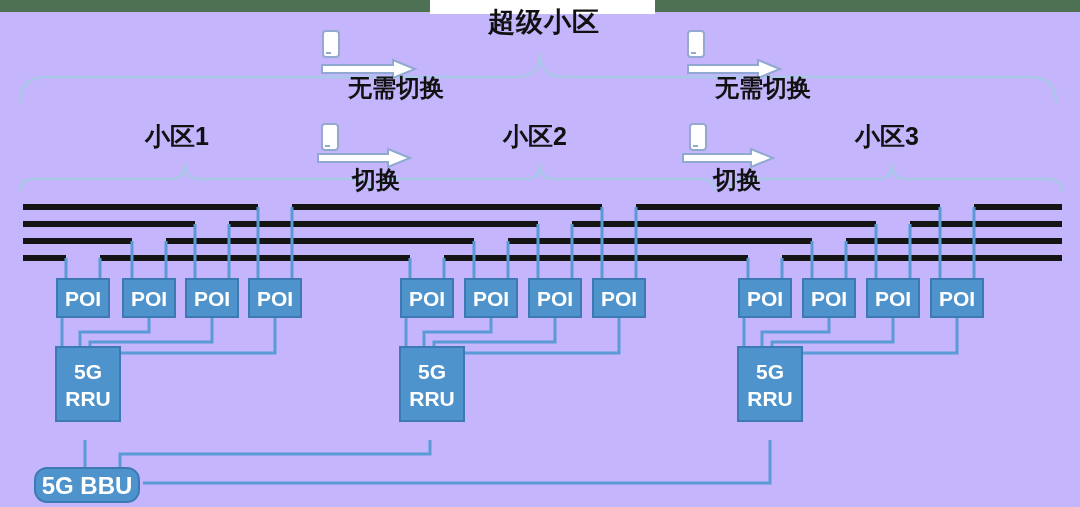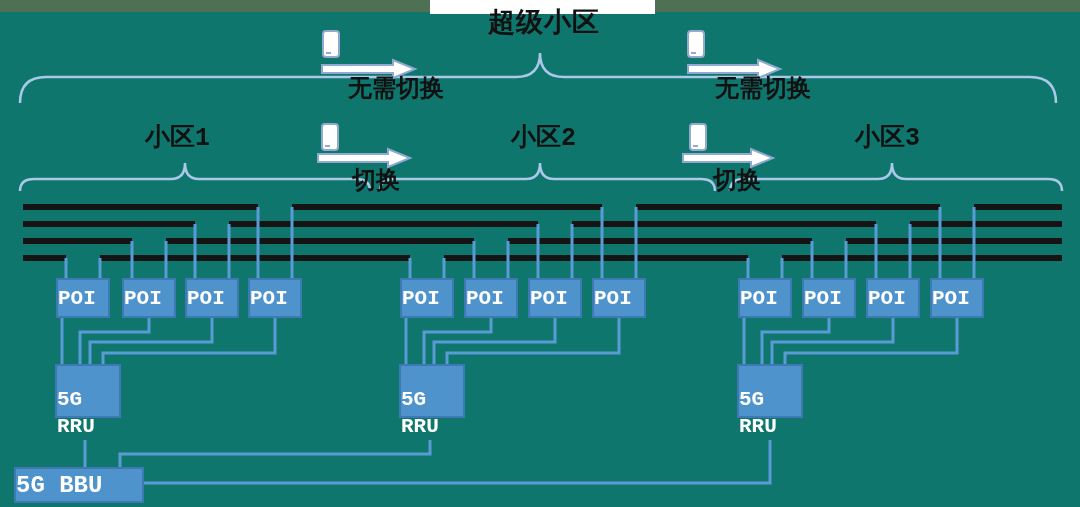--- a/index.html
+++ b/index.html
@@ -1,39 +1,39 @@
 <!DOCTYPE html>
 <html><head>
 <meta charset="utf-8">
 <style>
   html,body{margin:0;padding:0;background:#fff;}
   #stage{
-    position:relative;width:1080px;height:507px;background:#0f766e;
-    font-family:Liberation Mono, monospace;overflow:hidden;
+    position:relative;width:1080px;height:507px;background:#c4b5fd;
+    font-family:Liberation Sans, sans-serif;overflow:hidden;
   }
   #topbar{position:absolute;left:0;top:0;width:1080px;height:12px;background:#4d7152;}
   #title-mask{position:absolute;left:430px;top:0;width:225px;height:14px;background:#ffffff;}
   .lbl{position:absolute;color:#111;font-weight:bold;white-space:nowrap;}
   #title{left:488px;top:4px;width:200px;font-size:27px;letter-spacing:1px;}
   .cell-name{font-size:25px;top:120px;}
   .ho-lbl{font-size:24px;margin-top:40px;}
   .phone{
     position:absolute;width:14px;height:24px;border:2px solid #94a9cf;border-radius:4px;background:#fff;
   }
   .phone::after{
     content:"";position:absolute;left:2px;bottom:2px;width:5px;height:2px;background:#94a9cf;
   }
   svg{position:absolute;left:0;top:0;}
   .node{
     position:absolute;background:#4e93cb;border:2px solid #3d7ab3;box-sizing:border-box;
-    color:#fff;font-weight:bold;
+    color:#fff;font-weight:bold;text-align:center;
   }
   .poi{width:54px;height:40px;top:278px;font-size:21px;line-height:37px;}
-  .rru{width:66px;height:54px;top:364px;font-size:21px;line-height:27px;padding-top:20px;}
-  .bbu{left:14px;top:467px;width:130px;height:36px;font-size:24px;line-height:33px;}
+  .rru{width:66px;height:76px;top:346px;font-size:21px;line-height:27px;padding-top:10px;}
+  .bbu{left:34px;top:467px;width:106px;height:36px;font-size:24px;line-height:33px;border-radius:13px;}
 </style>
 </head>
 <body>
 
 <div id="stage">
 
   <div id="topbar"></div>
   <div id="title-mask"></div>
 
   <svg width="1080" height="507" viewBox="0 0 1080 507">
@@ -80,21 +80,21 @@
   </svg>
 
   <div id="title" class="lbl">超级小区</div>
 
   <div class="phone" style="left:322px;top:30px;"></div>
   <div class="lbl ho-lbl" style="left:348px;top:32px;">无需切换</div>
   <div class="phone" style="left:687px;top:30px;"></div>
   <div class="lbl ho-lbl" style="left:715px;top:32px;">无需切换</div>
 
   <div class="lbl cell-name" style="left:145px;">小区1</div>
-  <div class="lbl cell-name" style="left:503px;margin-left:8px;">小区2</div>
+  <div class="lbl cell-name" style="left:503px;">小区2</div>
   <div class="lbl cell-name" style="left:855px;">小区3</div>
 
   <div class="phone" style="left:321px;top:123px;"></div>
   <div class="lbl ho-lbl" style="left:352px;top:124px;">切换</div>
   <div class="phone" style="left:689px;top:123px;"></div>
   <div class="lbl ho-lbl" style="left:713px;top:124px;">切换</div>
 
   <div class="node poi" style="left:56px;">POI</div>
   <div class="node poi" style="left:122px;">POI</div>
   <div class="node poi" style="left:185px;">POI</div>

